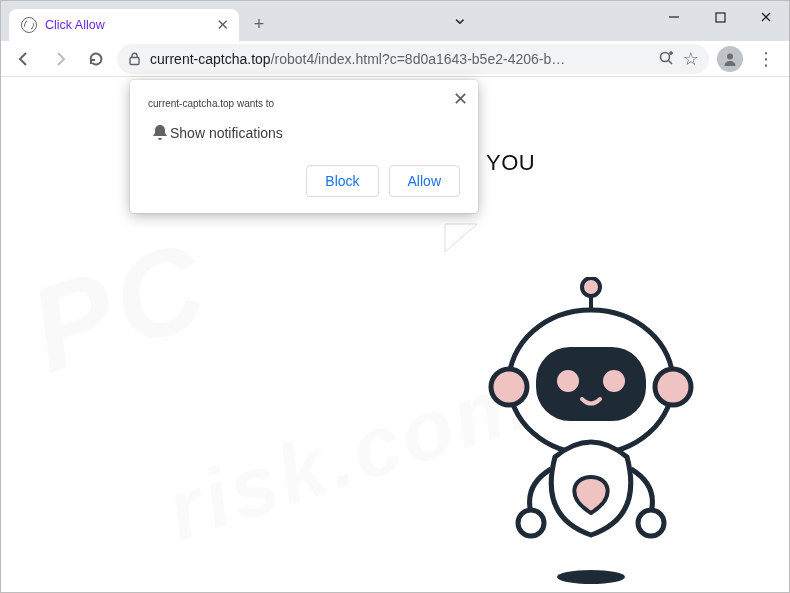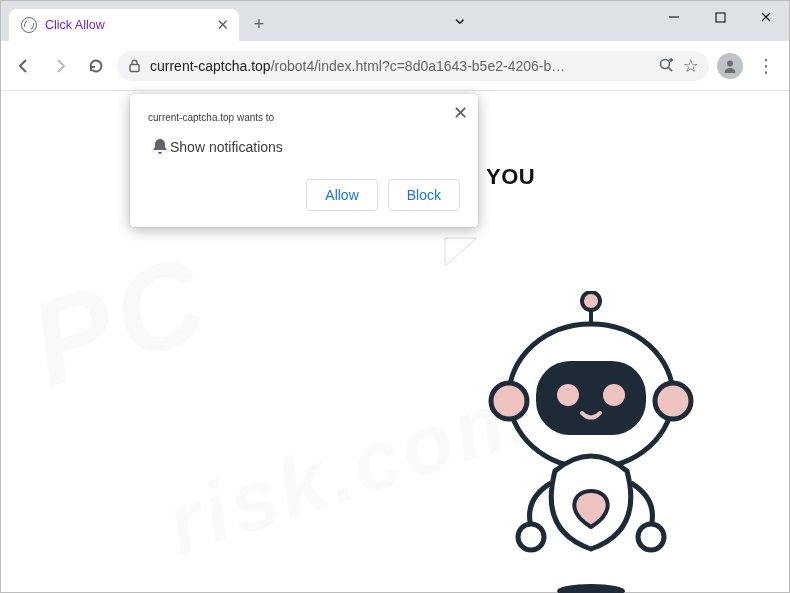--- a/index.html
+++ b/index.html
@@ -8,30 +8,30 @@
 .titlebar{height:40px;display:flex;align-items:flex-start;background:#dee1e6}
 .tab{margin-top:8px;margin-left:8px;height:32px;background:#fff;border-radius:8px 8px 0 0;display:flex;align-items:center;padding:0 10px 0 12px;min-width:230px;gap:8px}
 .tab .favicon{width:16px;height:16px;border-radius:50%;border:1.5px solid #6a6a6a;display:flex;align-items:center;justify-content:center}
 .tab .favicon::before{content:"";width:8px;height:8px;border:1.5px solid #6a6a6a;border-radius:50%;border-top-color:transparent;border-bottom-color:transparent;transform:rotate(20deg)}
 .tab .title{font-size:12.5px;color:#6d28d9;flex:1}
 .tab .close{font-size:15px;color:#5f6368;cursor:pointer}
 .newtab{width:28px;height:28px;margin-top:9px;margin-left:6px;display:flex;align-items:center;justify-content:center;color:#5f6368;font-size:18px;cursor:pointer;border-radius:50%}
 .win-controls{margin-left:auto;display:flex}
 .win-btn{width:46px;height:32px;display:flex;align-items:center;justify-content:center;color:#333}
 .caret{width:34px;height:32px;display:flex;align-items:center;justify-content:center;color:#333;margin-right:4px}
-.toolbar{height:50px;background:#fff;border-bottom:1px solid #e3e3e3;display:flex;align-items:center;padding:0 8px;gap:6px}
+.toolbar{height:36px;background:#fff;border-bottom:1px solid #e3e3e3;display:flex;align-items:center;padding:0 8px;gap:6px}
 .nav-btn{width:30px;height:30px;display:flex;align-items:center;justify-content:center;color:#5f6368;border-radius:50%}
 .nav-btn.disabled{color:#b9b9b9}
 .omnibox{flex:1;height:30px;background:#f1f3f4;border-radius:15px;display:flex;align-items:center;padding:0 10px;gap:8px;color:#5f6368;font-size:14px}
 .omnibox .url{flex:1;white-space:nowrap;overflow:hidden;color:#202124;font-size:14px}
 .omnibox .url .path{color:#606367}
 .tool-icon{width:30px;height:30px;display:flex;align-items:center;justify-content:center;color:#5f6368}
 .avatar{width:26px;height:26px;border-radius:50%;background:#bfc3c7;display:flex;align-items:center;justify-content:center}
 .content{flex:1;position:relative;background:#fff}
-.page-text{position:absolute;top:73px;left:485px;font-weight:700;font-size:22px;color:#111;letter-spacing:.5px}
+.page-text{position:absolute;top:73px;left:485px;font-weight:400;font-size:22px;color:#111;letter-spacing:.5px}
 .robot{position:absolute;top:200px;left:450px;width:280px}
 .permission{position:absolute;top:3px;left:129px;width:348px;background:#fff;border-radius:4px;box-shadow:0 3px 14px rgba(0,0,0,.28),0 0 0 1px rgba(0,0,0,.06);padding:18px 18px 16px 18px}
 .permission .px{position:absolute;top:8px;right:10px;font-size:18px;color:#5f6368;cursor:pointer}
 .permission .origin{font-size:10px;color:#404040;margin-bottom:14px}
 .permission .row{display:flex;align-items:center;margin-left:2px;margin-bottom:22px}
 .permission .bell{color:#5f6368}
 .permission .lbl{font-size:14px;color:#3c3c3c}
 .permission .btns{display:flex;justify-content:flex-end;gap:10px}
 .permission .pbtn{padding:7px 18px;border:1px solid #dadce0;border-radius:4px;background:#fff;color:#1a73e8;font-size:14px;cursor:pointer}
 .watermark{position:absolute;top:160px;left:30px;font-size:120px;font-weight:700;color:rgba(180,180,180,.08);transform:rotate(-18deg);letter-spacing:6px;pointer-events:none;font-style:italic}
@@ -147,19 +147,19 @@
       <span class="px">✕</span>
       <div class="origin">current-captcha.top wants to</div>
       <div class="row">
         <svg width="20" height="20" class="bell">
             <path d="M10 2a5 5 0 0 0-5 5v3l-2 3h14l-2-3V7a5 5 0 0 0-5-5Z" fill="#5f6368"></path>
             <path d="M8 15a2 2 0 0 0 4 0" fill="#5f6368"></path>
           </svg>
         <span class="lbl">Show notifications</span>
       </div>
       <div class="btns">
+        <button class="pbtn">Block</button>
         <button class="pbtn">Allow</button>
-        <button class="pbtn">Block</button>
       </div>
     </div>
 
   </div>
 </div>
 
 </body></html>

